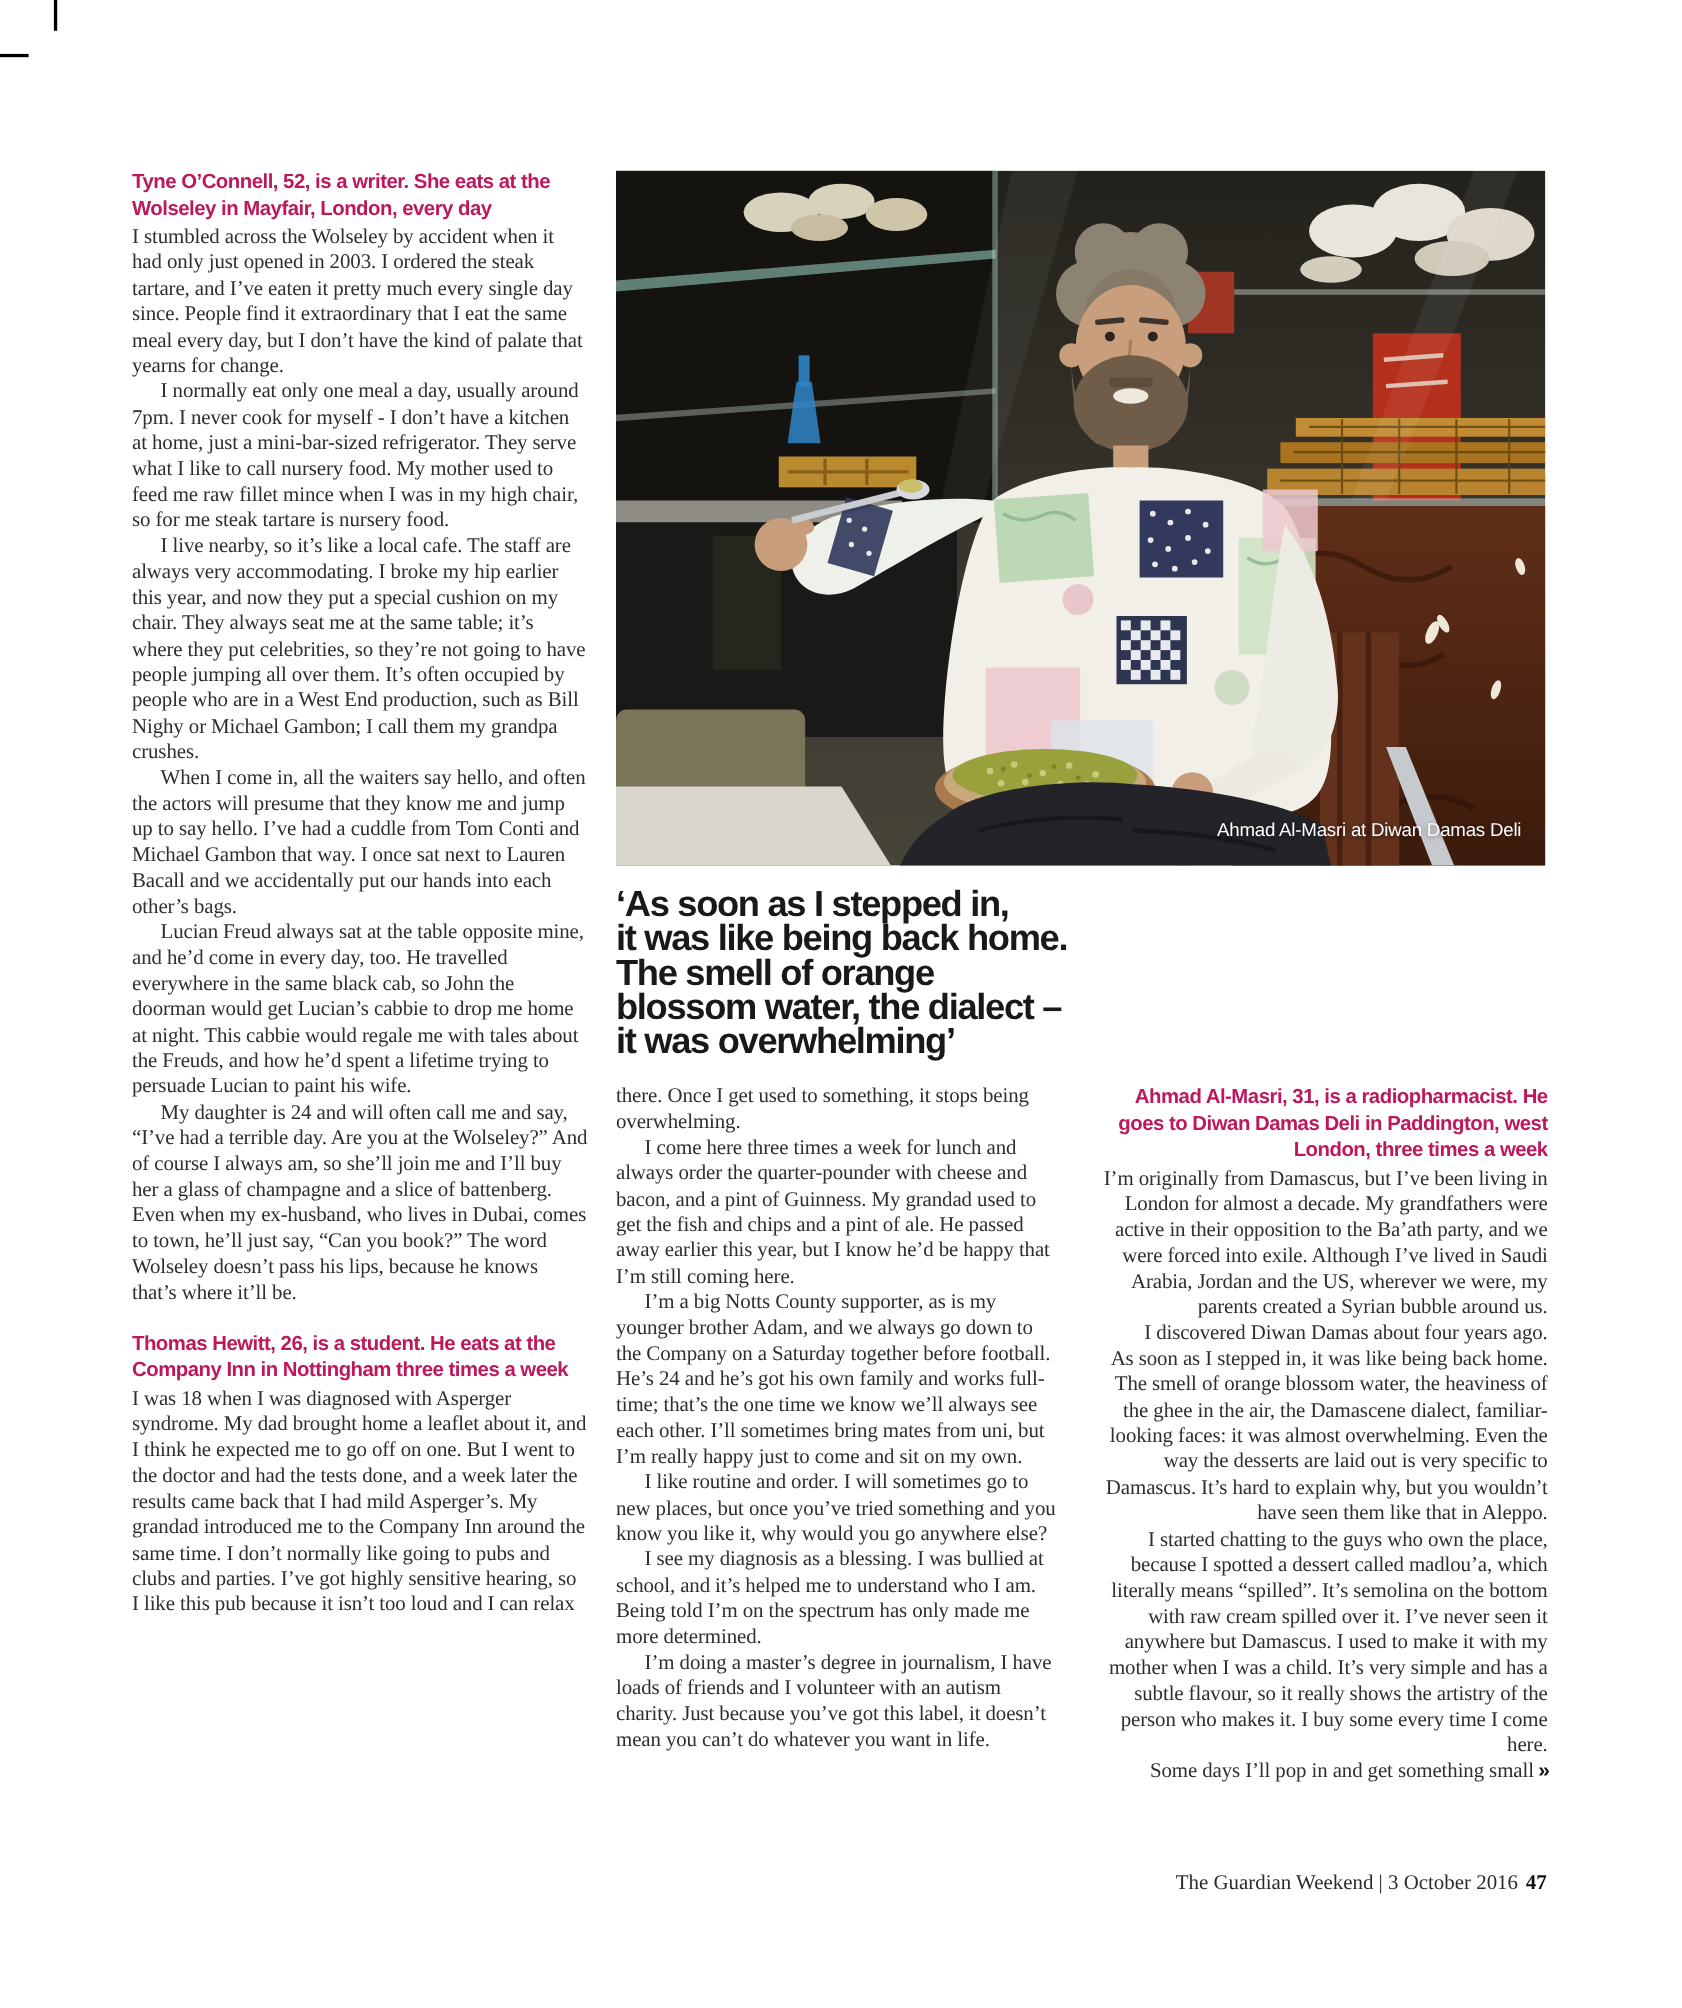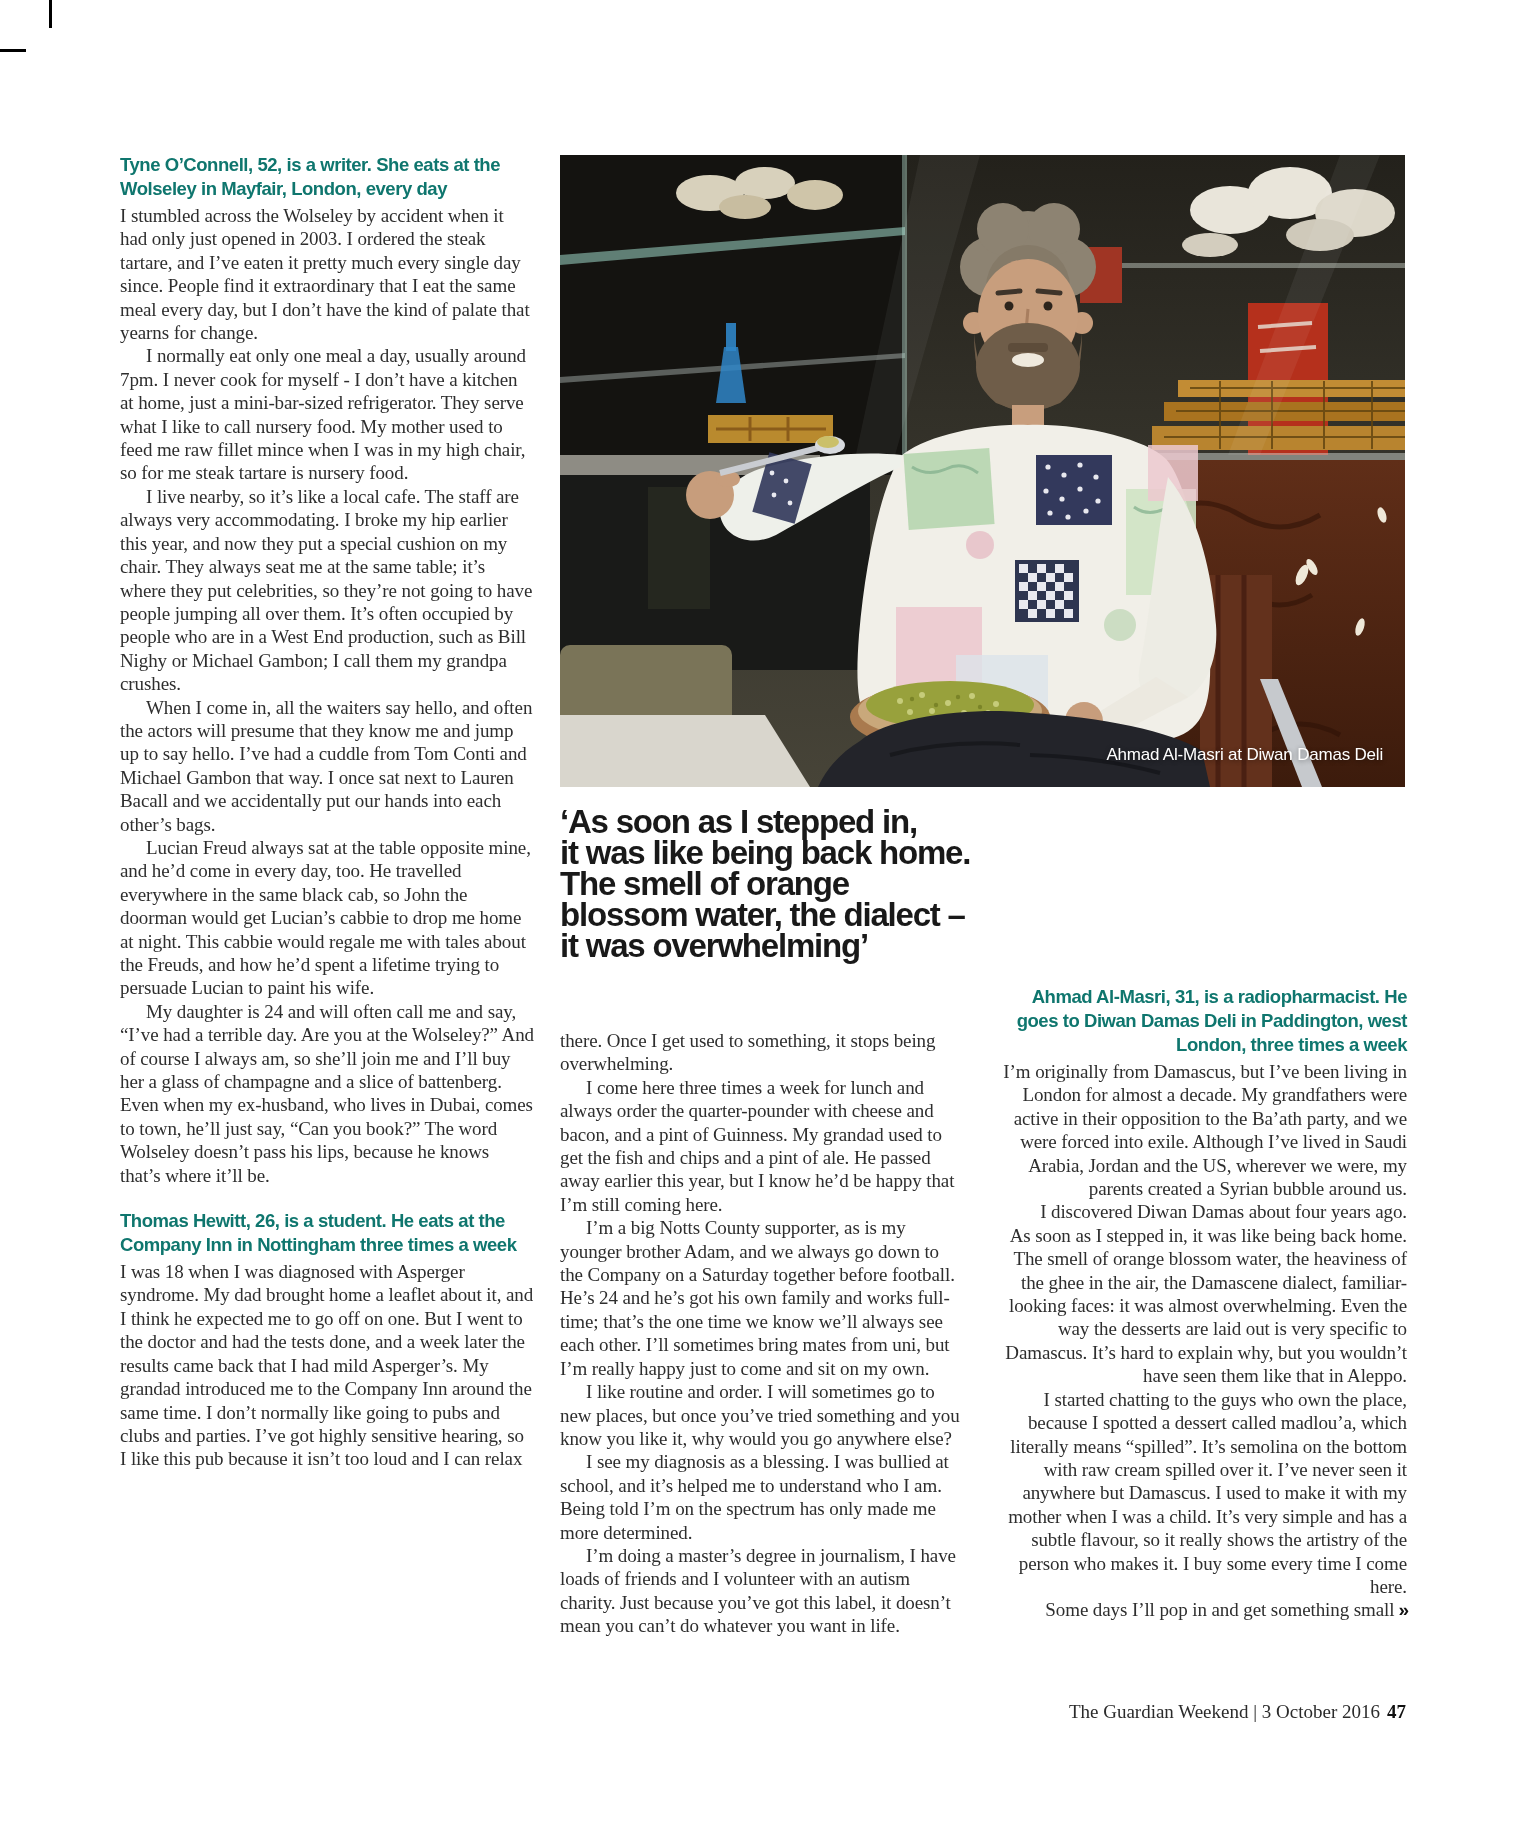--- a/index.html
+++ b/index.html
@@ -7,25 +7,25 @@
     width:1529px;height:1825px;position:relative;background:#ffffff;
     font-family:"Liberation Serif",serif;overflow:hidden;
   }
   .crop-mark{position:absolute;background:#000;}
   #crop-v{left:49px;top:0;width:3px;height:28px;}
   #crop-h{left:0;top:49px;width:26px;height:3px;}
 
   .col{position:absolute;color:#2e2e2e;font-size:19px;line-height:23.4px;
        font-family:"Liberation Serif",serif;text-align:left;letter-spacing:-0.1px;}
   #col-left{left:120px;top:153px;width:414px;}
-  #col-middle{left:560px;top:985px;width:406px;margin-top:44px;}
+  #col-middle{left:560px;top:985px;width:406px;}
   #col-right{left:1000px;top:985px;width:407px;text-align:right;}
 
   .heading{
-    font-family:"Liberation Sans",sans-serif;font-weight:bold;color:#0f766e;
+    font-family:"Liberation Sans",sans-serif;font-weight:bold;color:#be185d;
     font-size:18.5px;line-height:24px;letter-spacing:-0.45px;margin:0 0 3px 0;
   }
   .heading.later{margin-top:22px;}
   .para{margin:0;text-indent:26px;}
   .para.no-indent{text-indent:0;}
   .more-mark{font-family:"Liberation Sans",sans-serif;font-weight:bold;color:#111;
     font-size:19px;letter-spacing:-2px;padding-left:4px;}
 
   #photo{
     position:absolute;left:560px;top:155px;width:845px;height:632px;overflow:hidden;

